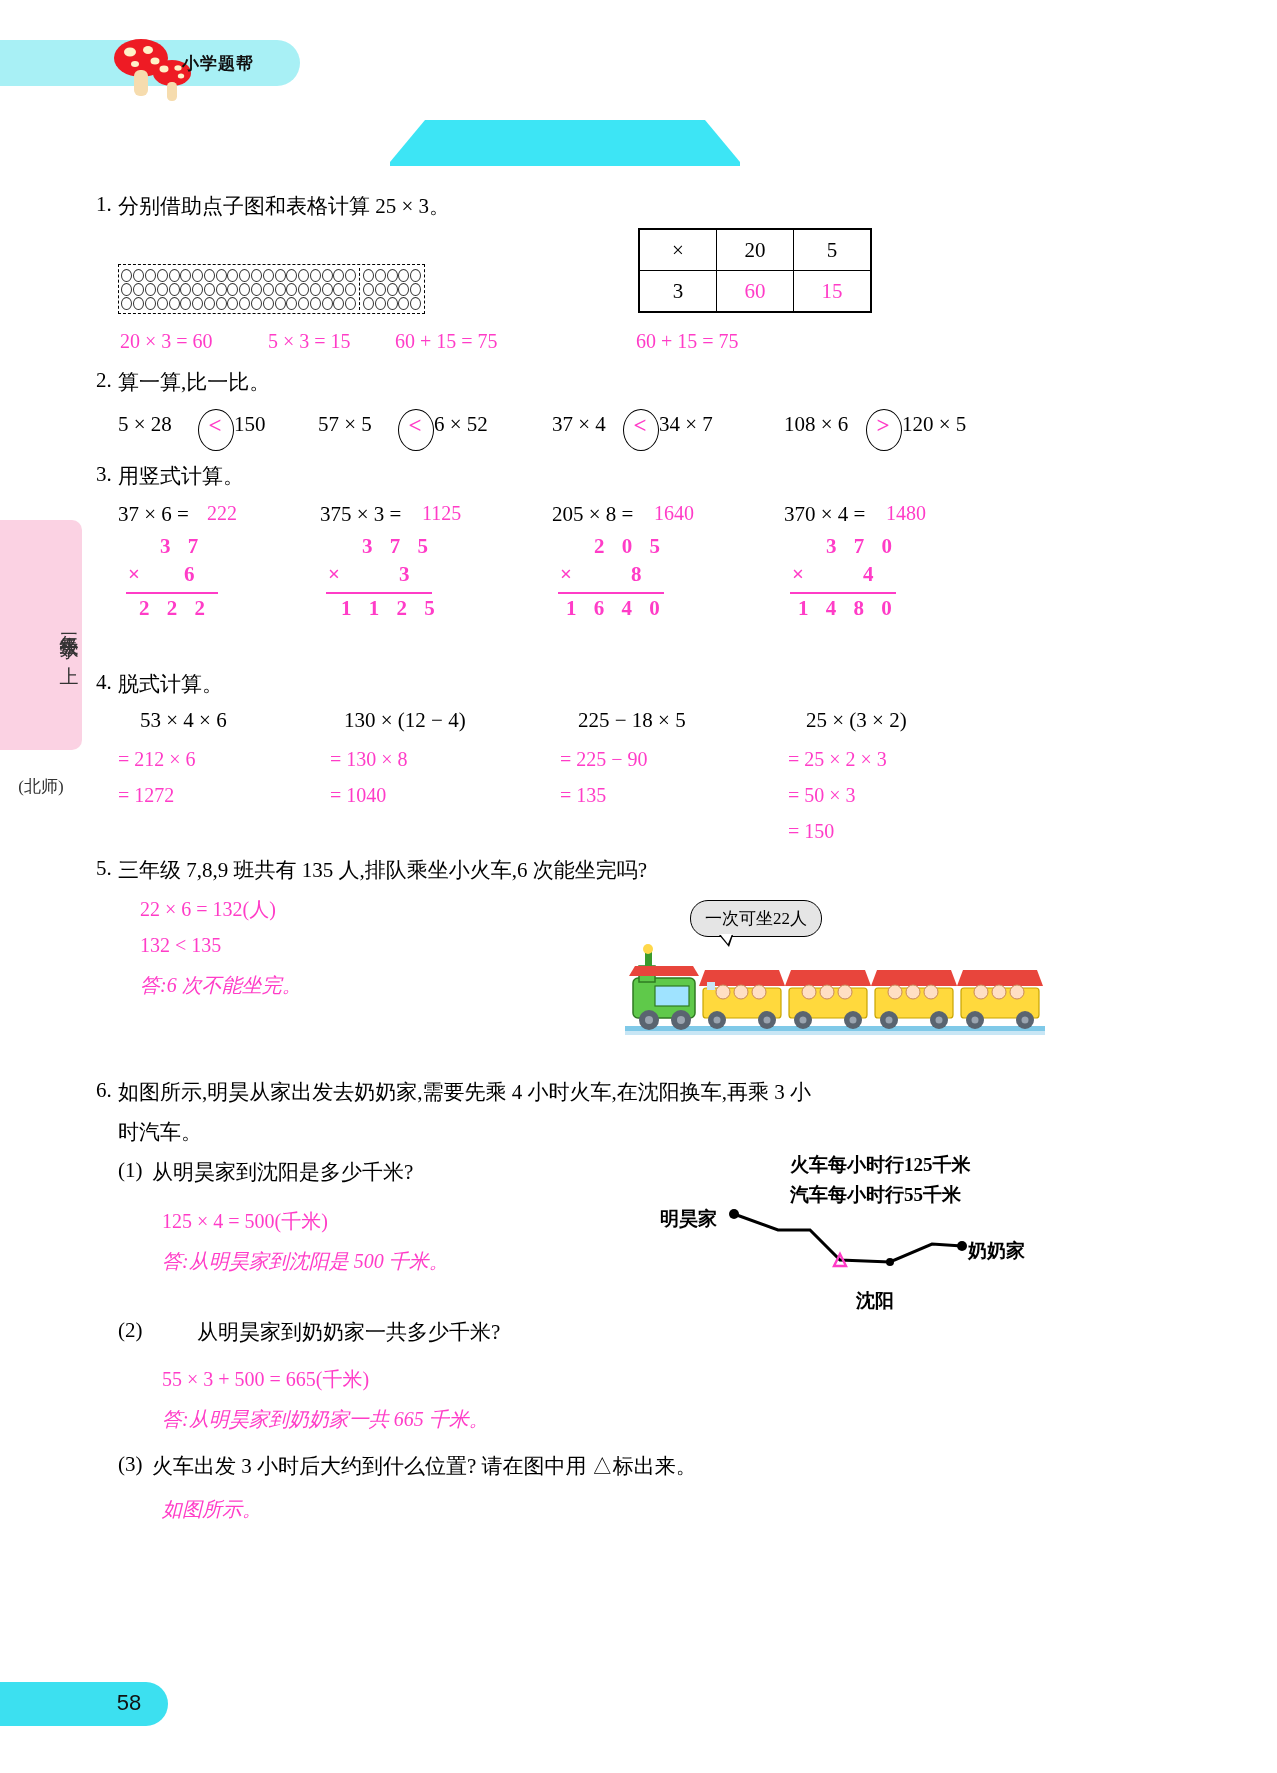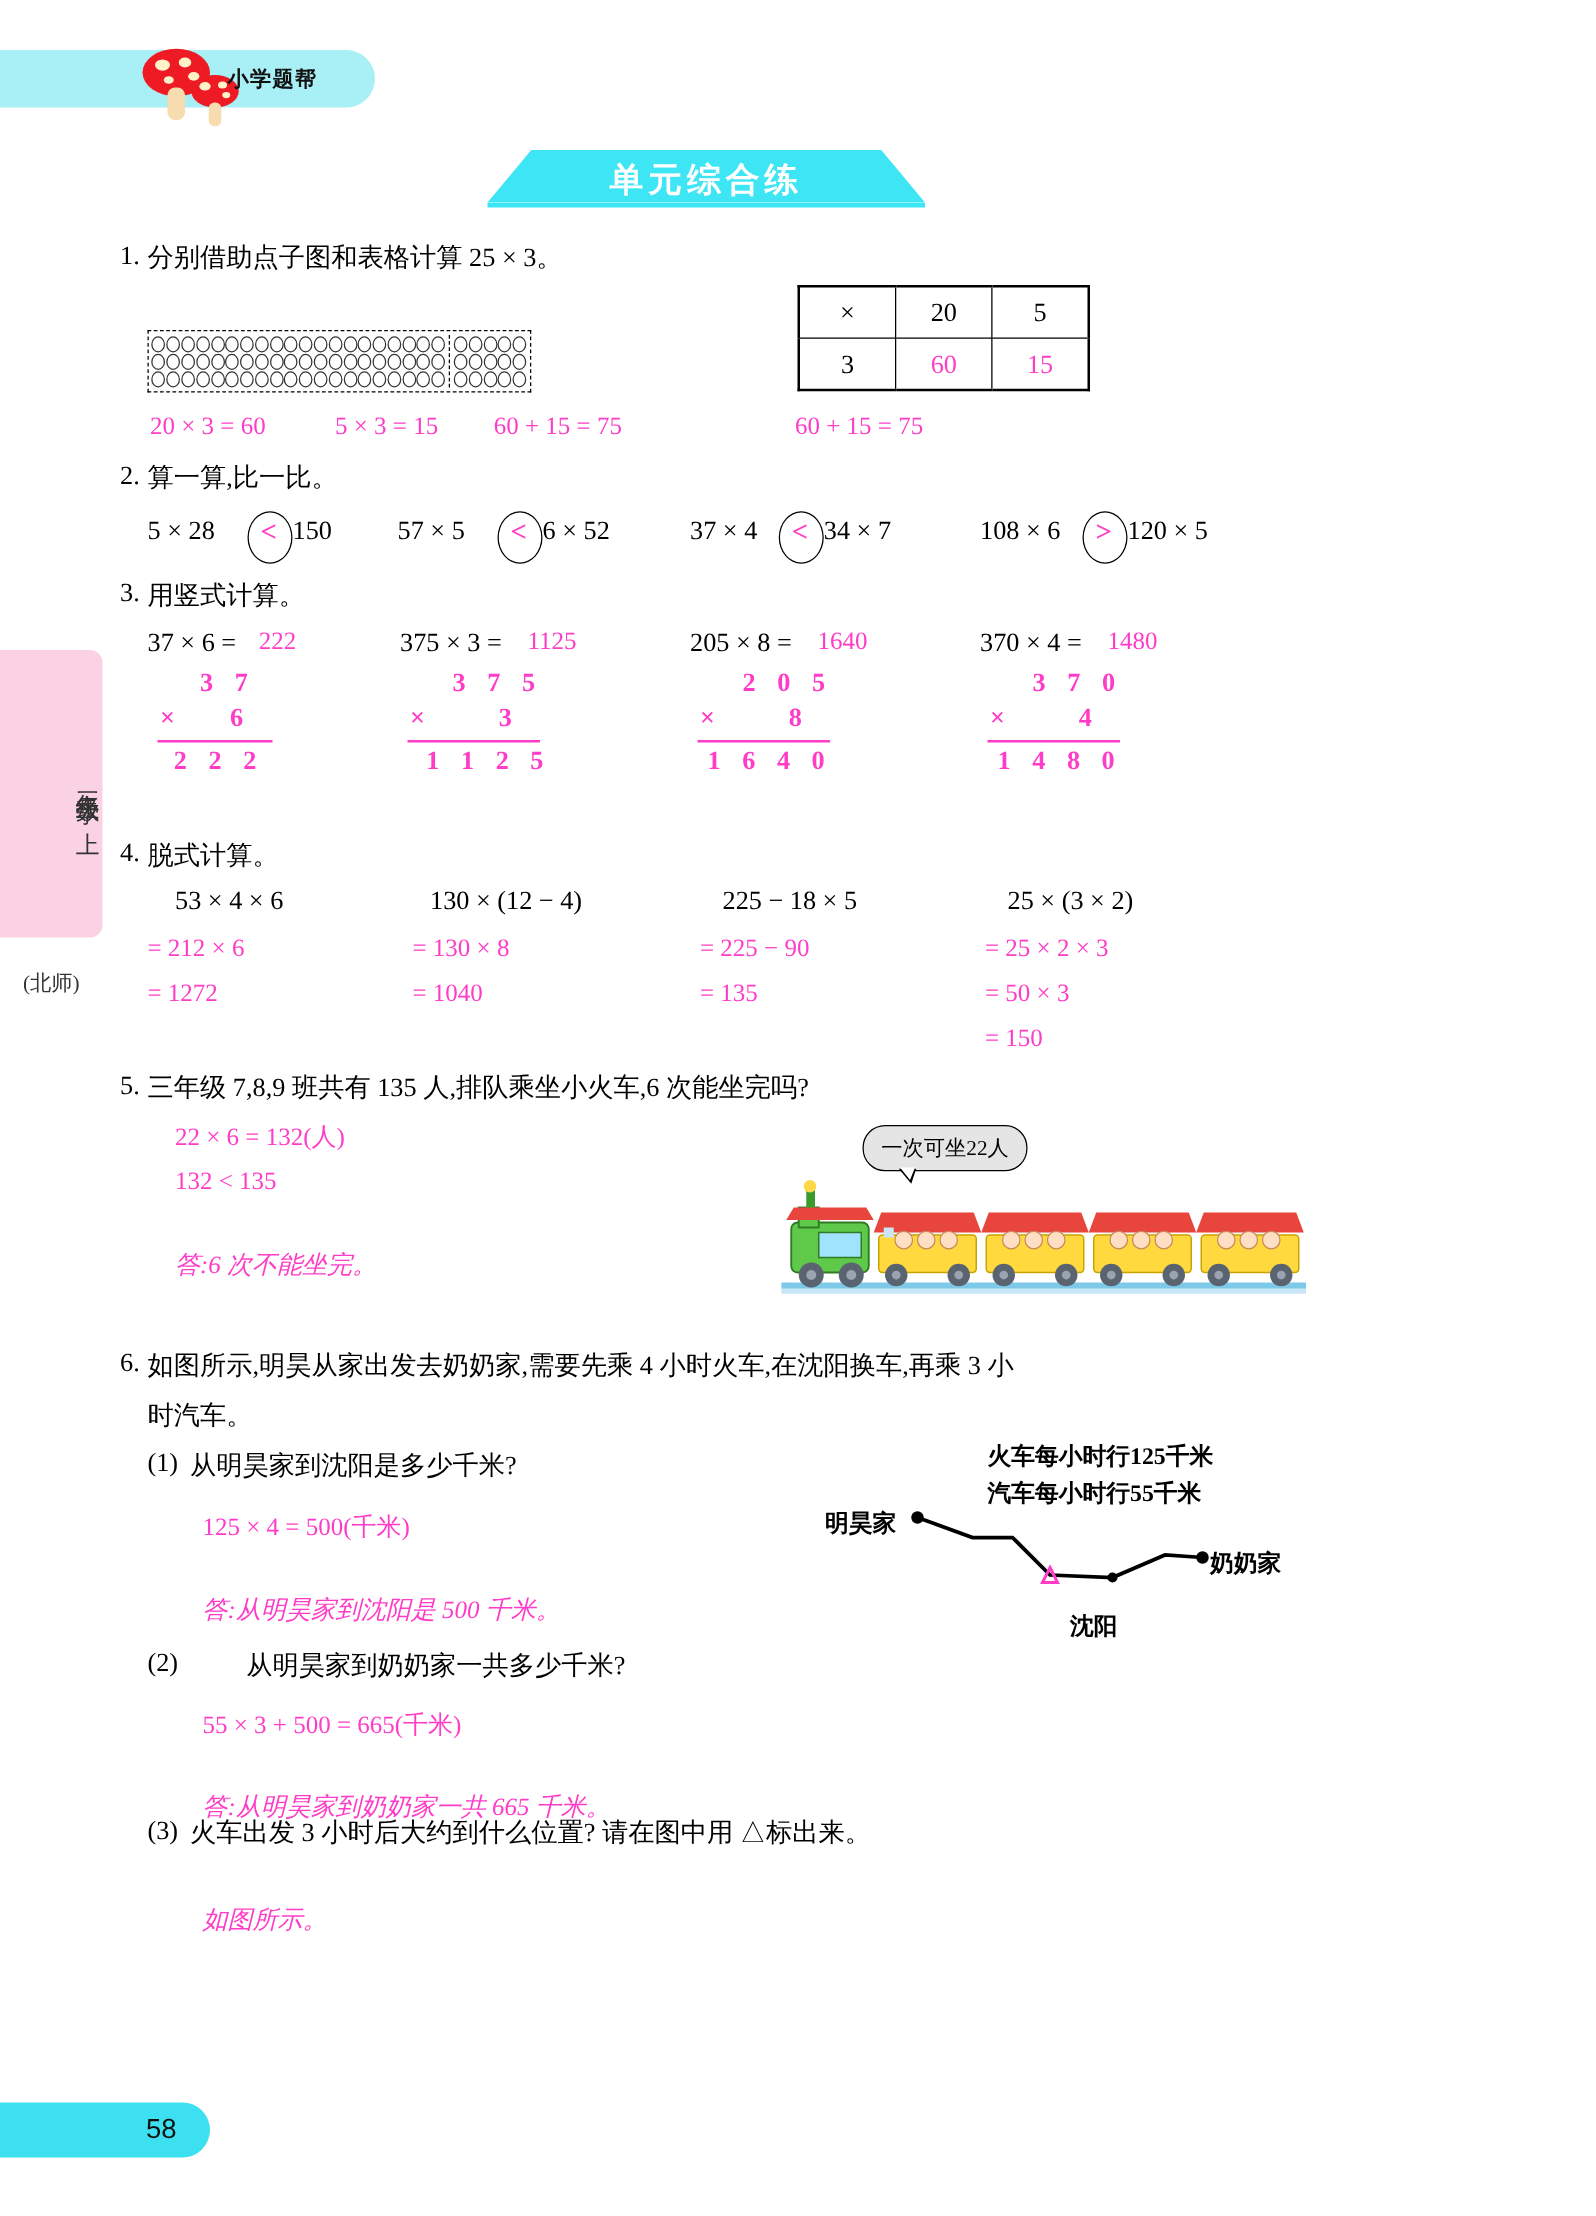--- a/index.html
+++ b/index.html
@@ -67,21 +67,20 @@
   }
   .ans{
     position:absolute;color:#ff3cc7;
     font-family:"Liberation Serif",serif;white-space:nowrap;
     font-size:20px;
   }
   .ans-kai{
     position:absolute;color:#ff3cc7;font-size:20px;
     font-family:"Liberation Serif",serif;white-space:nowrap;
     font-style:italic;
-    margin-top:26px;
   }
   
   .dotbox{
     position:absolute;left:118px;top:264px;
     border:1.5px dashed #000;padding:3px 2px;
     display:flex;
   }
   .dotgroup{display:flex;flex-direction:column;}
   .dotgroup.right{border-left:1.5px dashed #000;padding-left:3px;margin-left:2px;}
   .dotrow{display:flex;}
@@ -173,21 +172,20 @@
   <ellipse cx="14" cy="11" rx="4.5" ry="3.4" fill="#fff2c9"></ellipse>
   <ellipse cx="28" cy="10" rx="3.6" ry="2.8" fill="#fff2c9"></ellipse>
   <ellipse cx="31" cy="18" rx="3.2" ry="2.5" fill="#fff2c9"></ellipse>
 </svg>
 
 <div class="brand-text">小学题帮</div>
 
 <div class="title-wrap">
   <div class="title-shape"></div>
   <div class="title-underline"></div>
-  <div class="title-text">单元综合练</div>
 </div>
 
 <div class="side-tab"></div>
 <div class="side-tab-text">三年级数学·上</div>
 <div class="side-tab-sub">(北师)</div>
 
 <div class="q" style="left:96px;top:192px;">1.</div>
 <div class="q" style="left:118px;top:192px;">分别借助点子图和表格计算 25 × 3。</div>
 
 <div class="dotbox">

